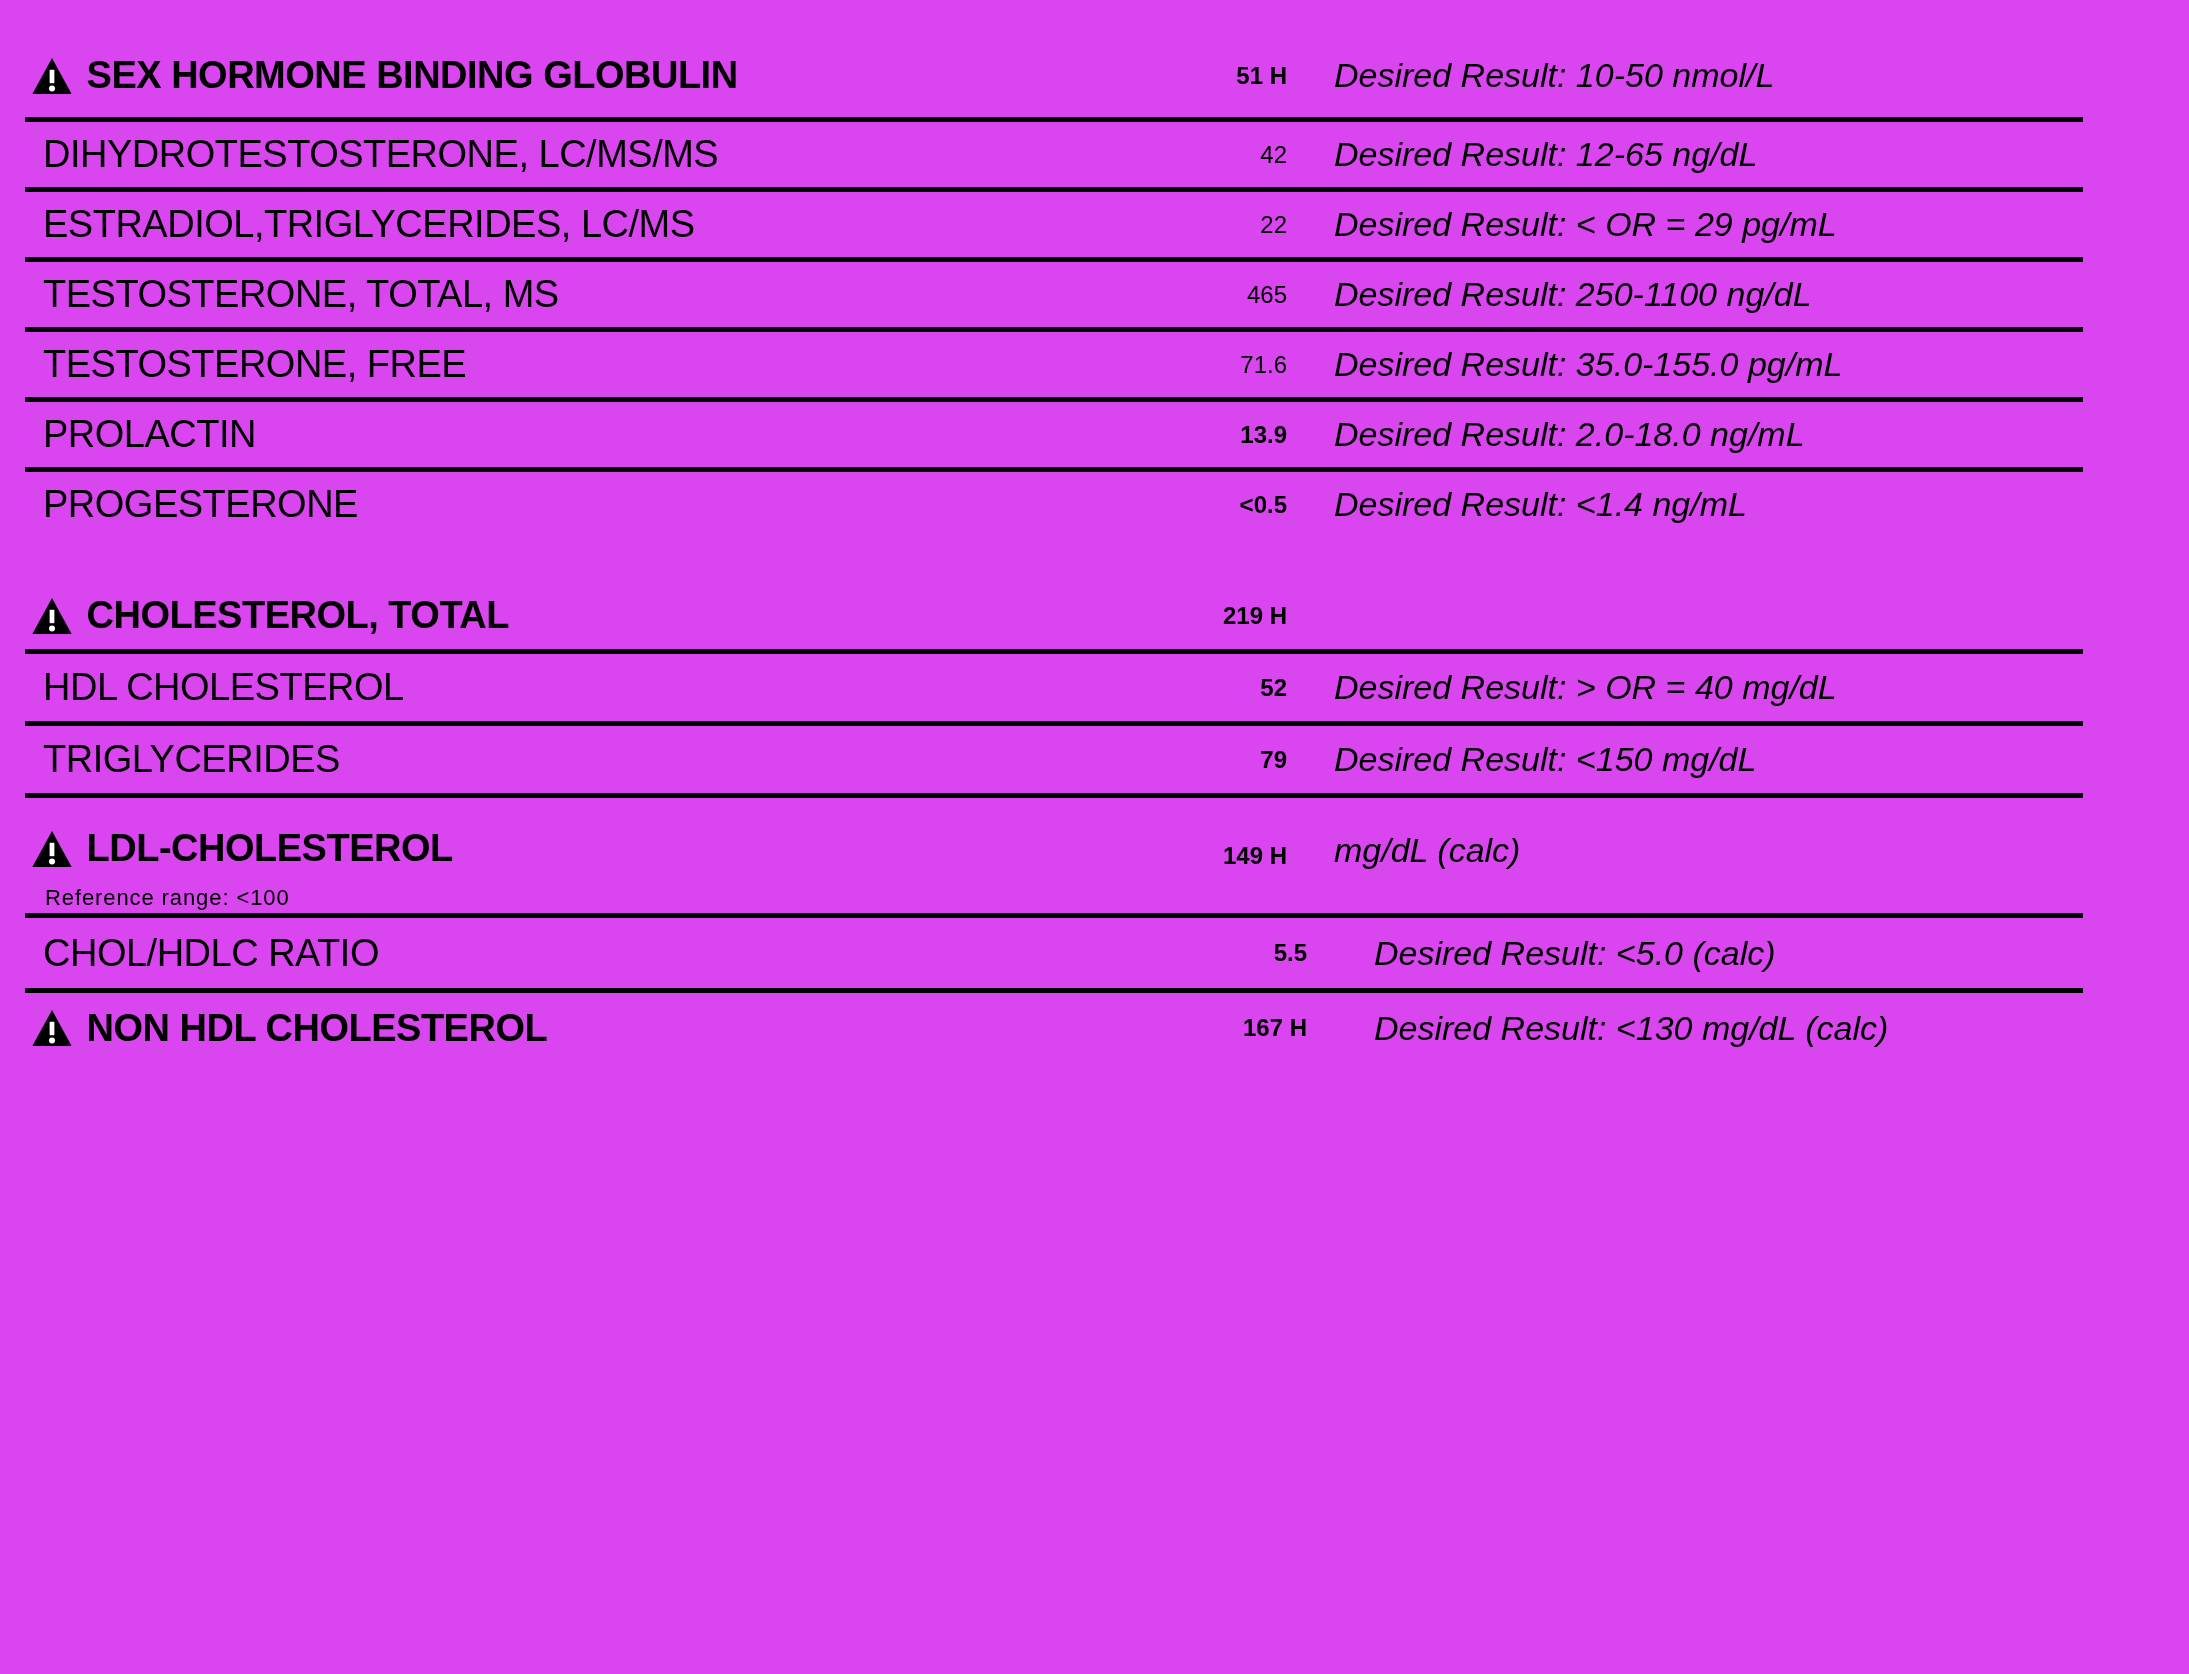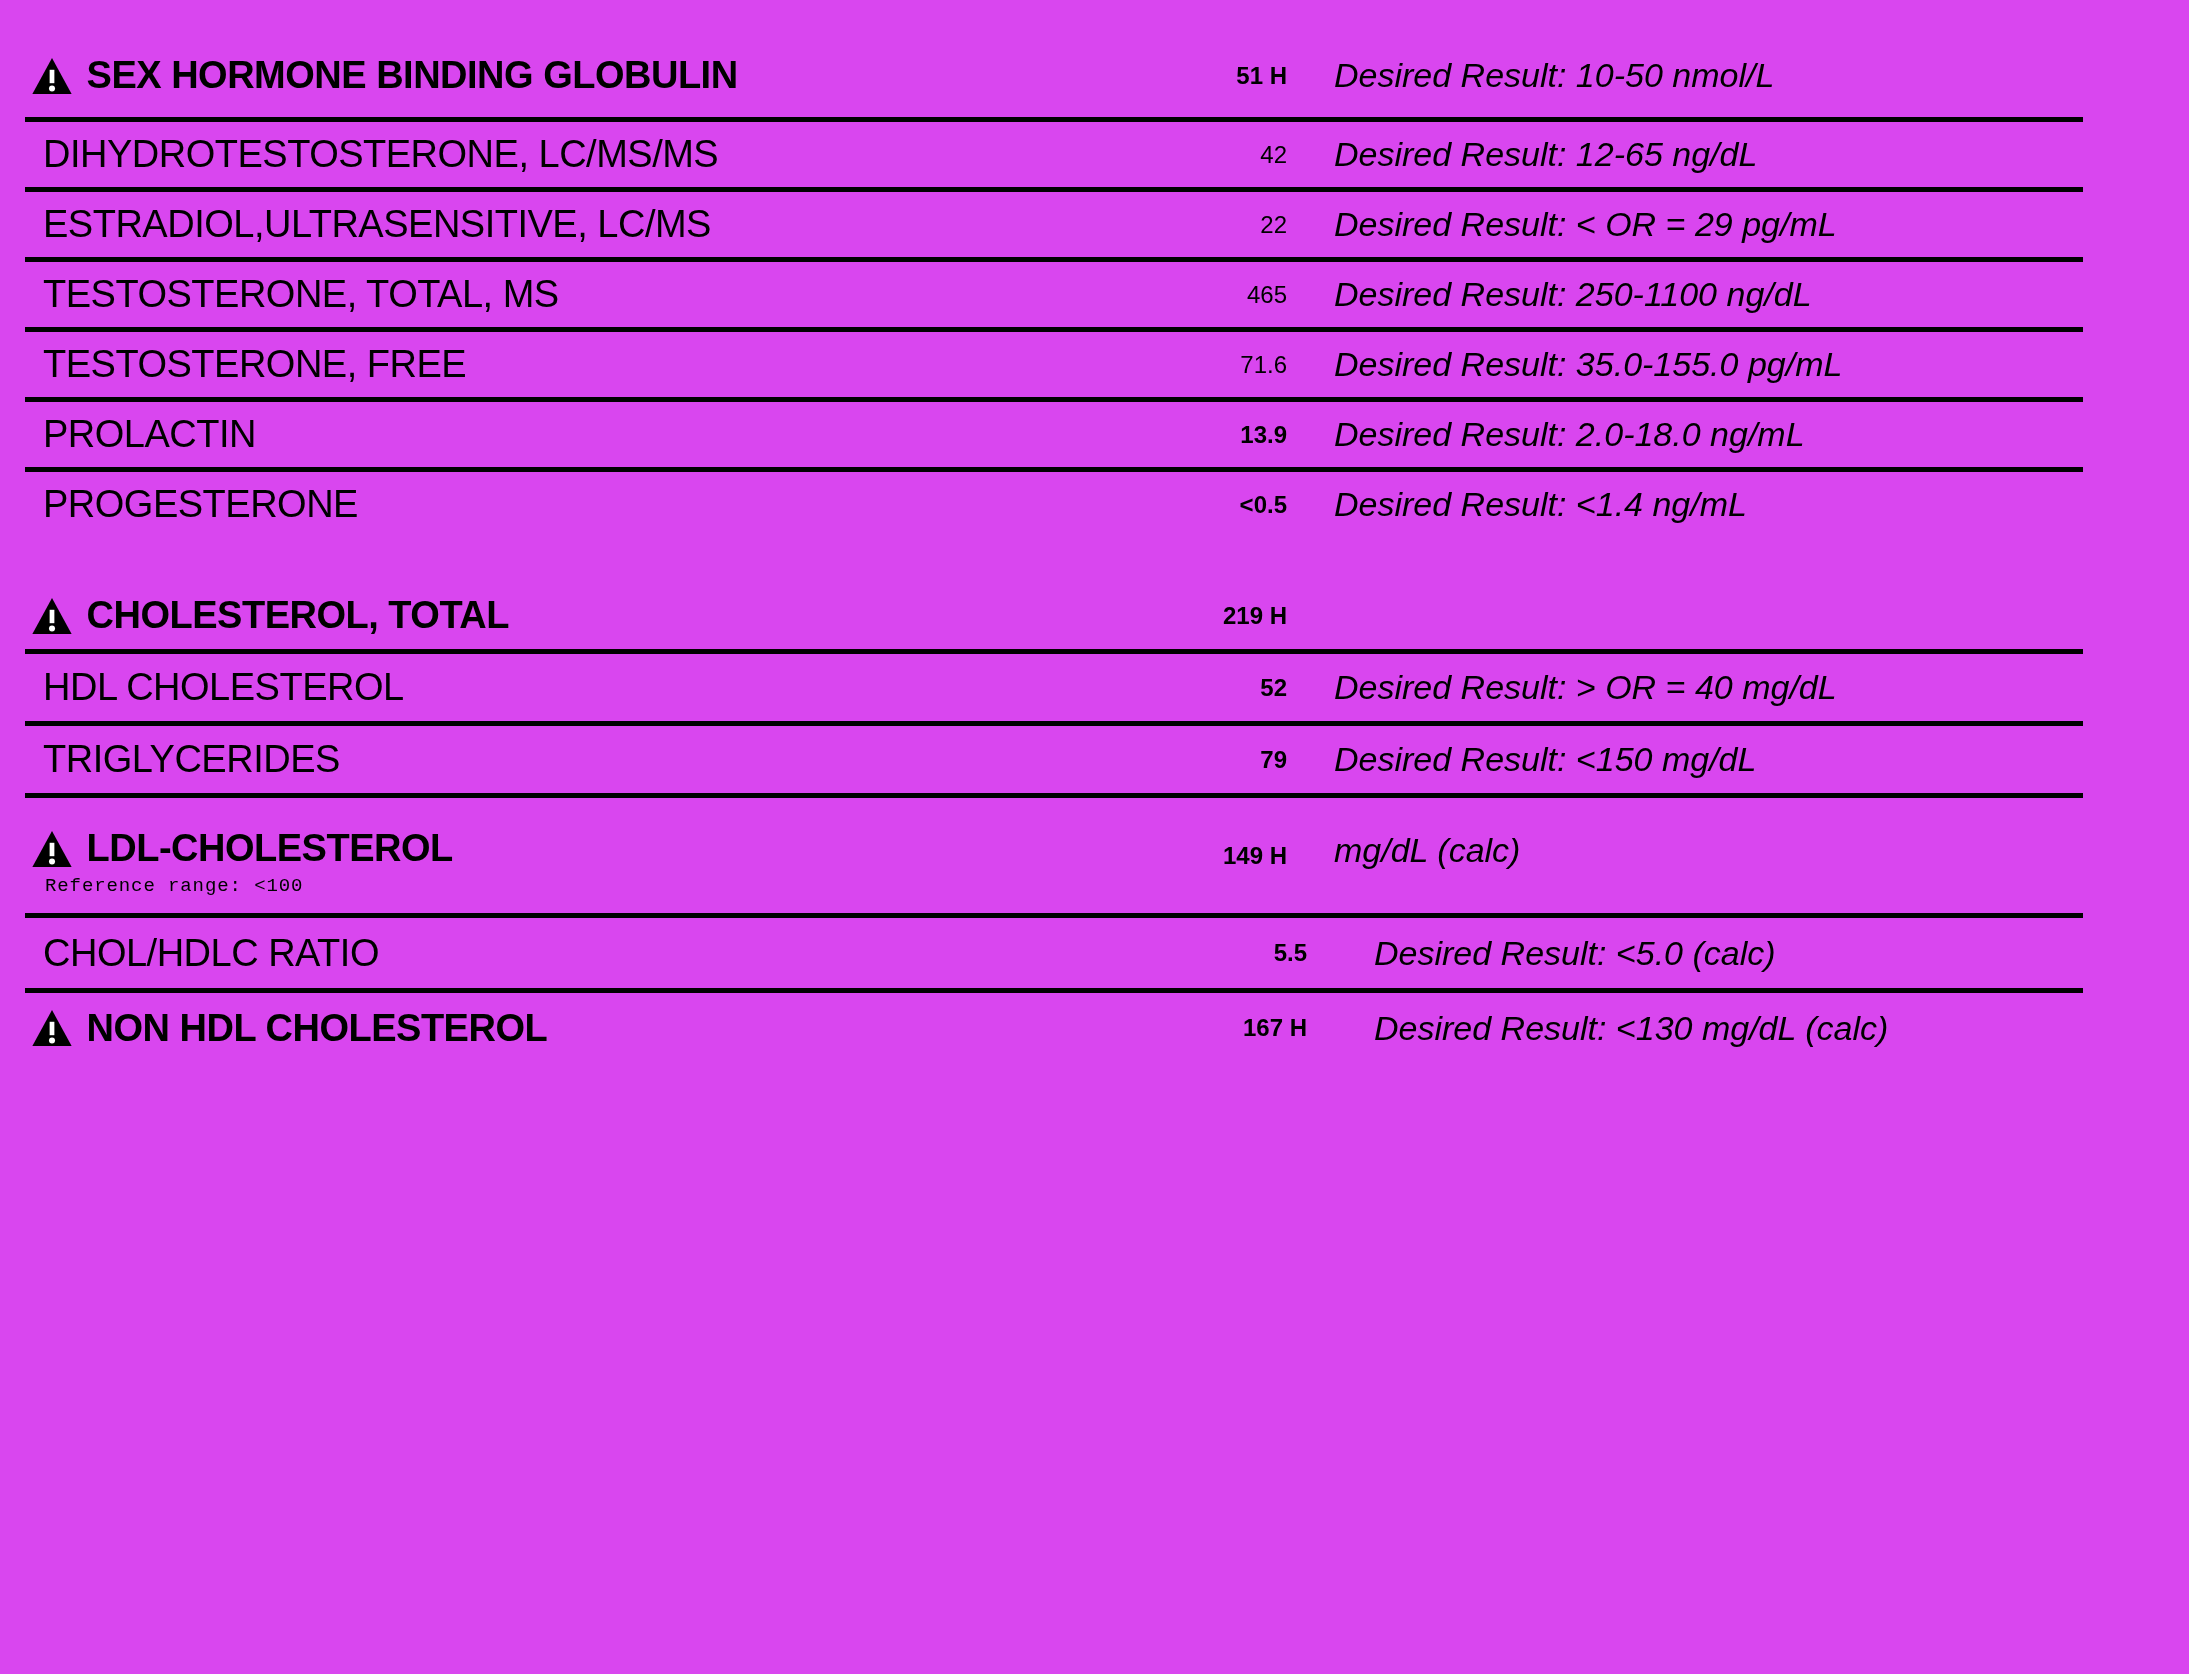--- a/index.html
+++ b/index.html
@@ -47,25 +47,25 @@
   }
   .block.divider {
     border-bottom: 5.4px solid #000000;
   }
   .block .row {
     height: 72px;
     border-bottom: none;
     align-items: flex-end;
   }
   .ref-note {
-    font-family: Liberation Mono, monospace;
-    font-size: 19px;
+    font-family: Liberation Sans, sans-serif;
+    font-size: 22px;
     letter-spacing: 0.9px;
     padding-left: 20px;
-    margin-top: 5px;
+    margin-top: 15px;
     white-space: pre;
   }
   .section-gap {
     height: 45px;
   }
   .label-cell {
     flex: 0 0 1008px;
     display: flex;
     align-items: center;
     padding-left: 18px;
@@ -126,21 +126,21 @@
     <div class="label-cell">
 
       <span class="label-text">DIHYDROTESTOSTERONE, LC/MS/MS</span>
     </div>
     <div class="value-cell">42</div>
     <div class="desired-cell">Desired Result: 12-65 ng/dL</div>
   </div>
       <div class="row divider">
     <div class="label-cell">
 
-      <span class="label-text">ESTRADIOL,ULTRASENSITIVE, LC/MS</span>
+      <span class="label-text">ESTRADIOL,TRIGLYCERIDES, LC/MS</span>
     </div>
     <div class="value-cell">22</div>
     <div class="desired-cell">Desired Result: &lt; OR = 29 pg/mL</div>
   </div>
       <div class="row divider">
     <div class="label-cell">
 
       <span class="label-text">TESTOSTERONE, TOTAL, MS</span>
     </div>
     <div class="value-cell">465</div>

